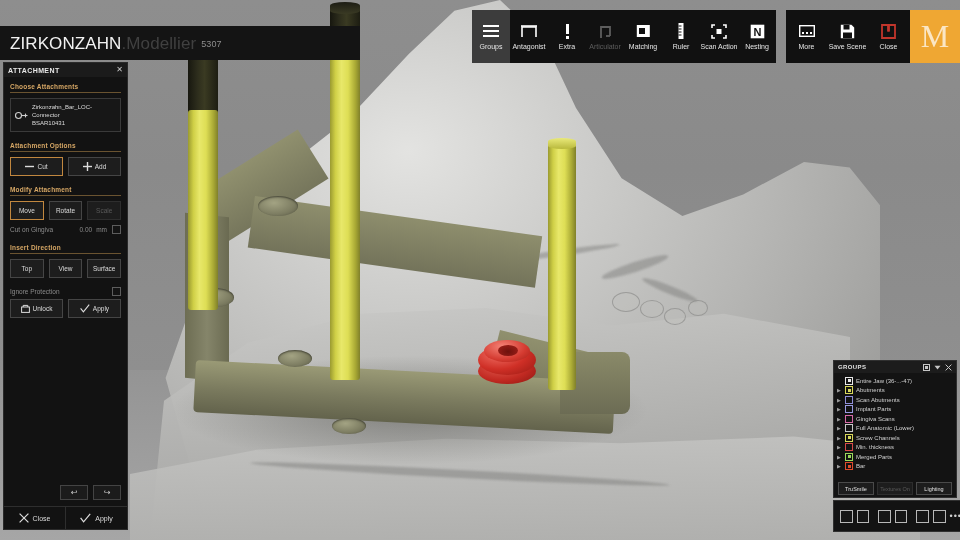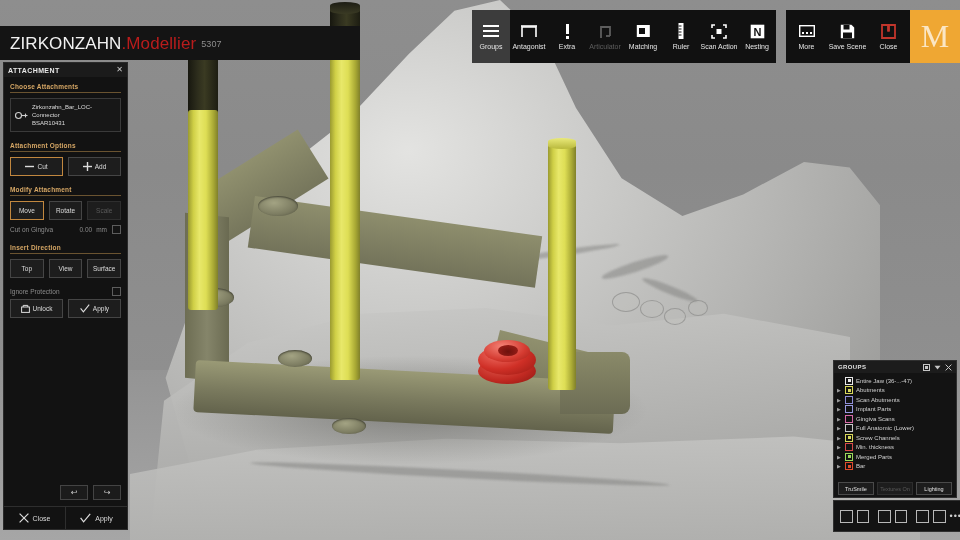--- a/index.html
+++ b/index.html
@@ -70,21 +70,21 @@
     background:radial-gradient(ellipse at 40% 30%,#f58377,#d43a30 60%,#a31f17);}
   #locHole{position:absolute;left:498px;top:345px;width:20px;height:11px;border-radius:50%;
     background:radial-gradient(ellipse at 50% 60%,#6d120d,#a5201a);}
 
   
   #titlebar{position:absolute;left:0;top:8px;width:360px;height:18px;background:#1a1a1a;}
   #titlebar span{color:#b9b9b9;font-size:7.5px;padding:4px 0 0 8px;display:block;letter-spacing:.2px;}
   #brandbar{position:absolute;left:0;top:26px;width:360px;height:34px;background:#141414;}
   #brand{position:absolute;left:10px;top:34px;font-size:17px;letter-spacing:.1px;white-space:nowrap;}
   #brand .b1{color:#f2f2f2;}
-  #brand .b2{color:#b91c1c;}
+  #brand .b2{color:#404040;}
   #brand .b3{color:#8d8d8d;font-size:9px;margin-left:5px;vertical-align:2px;}
 
   
   #toolbar{position:absolute;left:472px;top:10px;height:53px;background:#111111;display:flex;align-items:stretch;}
   .tb{width:38px;display:flex;flex-direction:column;align-items:center;justify-content:center;gap:3px;
       color:#e6e6e6;font-size:7px;cursor:pointer;}
   .tb.sel{background:#3c3c3c;}
   .tb.dis{color:#5e5e5e;}
   .tb .ic{height:18px;display:flex;align-items:center;justify-content:center;}
   .tb .lb{line-height:8px;}

